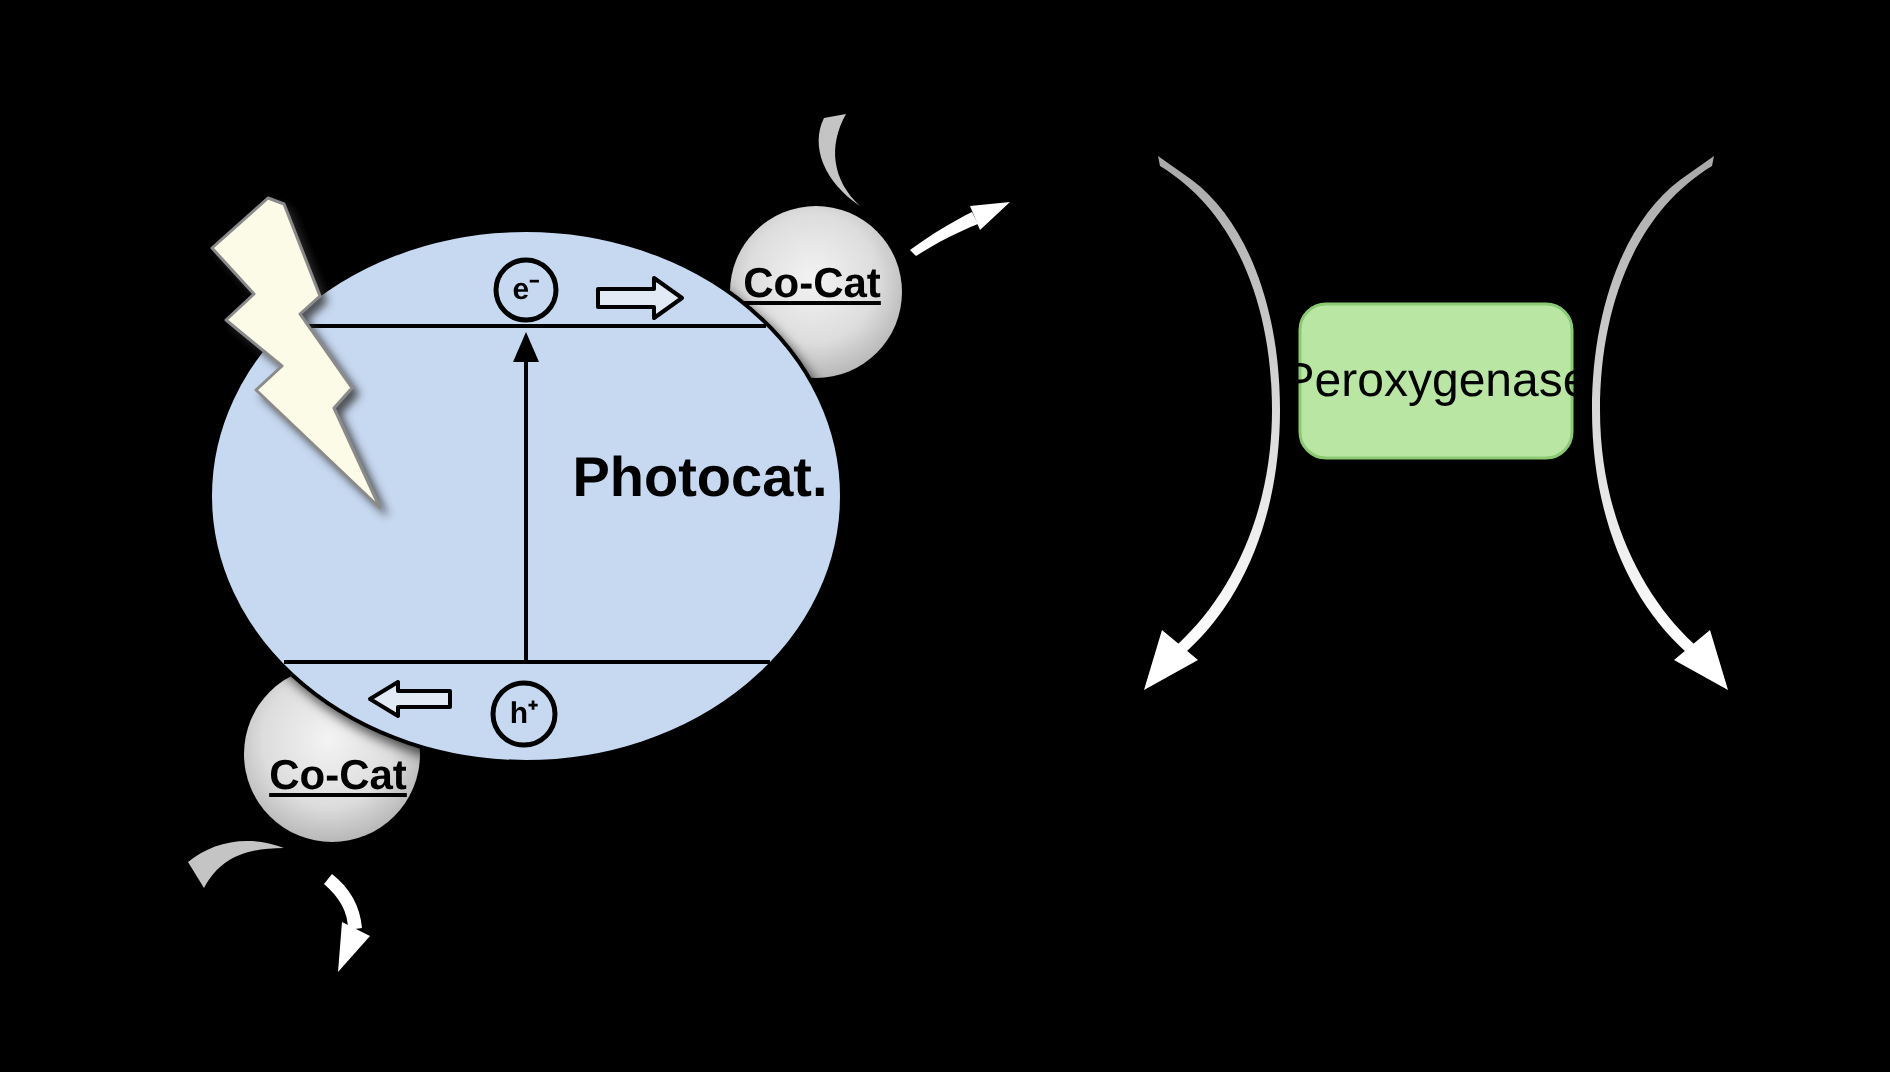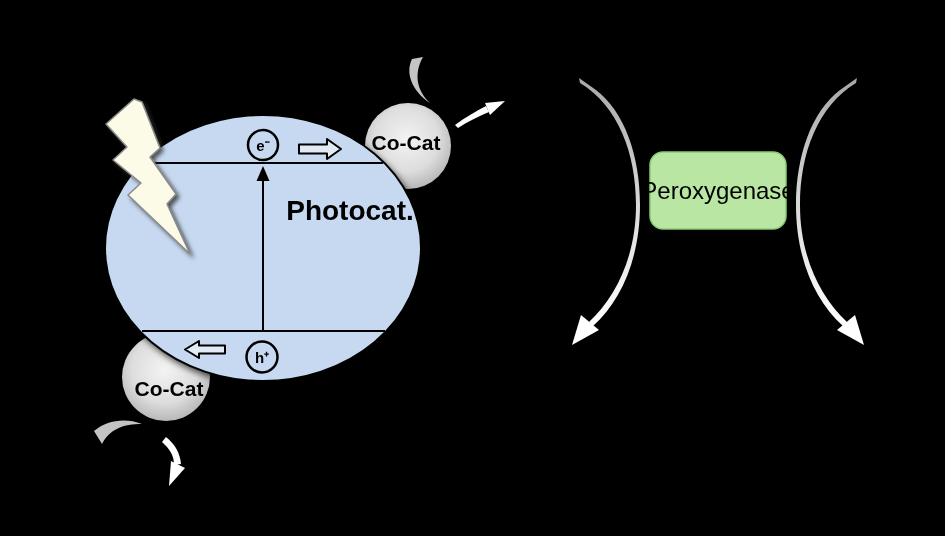--- a/index.html
+++ b/index.html
@@ -12,21 +12,21 @@
   }
   .stage svg{position:absolute;left:0;top:0;}
   .label{
     position:absolute;
     transform:translate(-50%,-50%);
     color:#000;
     white-space:nowrap;
     line-height:1;
   }
   .photocat-label{font-size:28px;font-weight:bold;}
-  .cocat-label{font-size:21px;font-weight:bold;}
+  .cocat-label{font-size:21px;font-weight:bold;text-decoration:underline;}
   .carrier-label{font-size:15px;font-weight:bold;}
   .enzyme-label{font-size:24px;font-weight:normal;}
 </style>
 </head>
 <body>
 
 <div class="stage">
 
   <svg width="945" height="536" viewBox="0 0 945 536">
     <defs>
@@ -79,21 +79,21 @@
 
     <path d="M 579,78 L 596,90 C 624,111 640,155 640,205 C 640,257 622,300 593,326 L 589,322 C 616,297 636,256 636,205 C 636,153 618,106 580,83 Z" fill="url(#arcGrad)"></path>
     <polygon points="599,330 581,315 572,345" fill="#ffffff"></polygon>
 
     <path d="M 857,78 L 840,90 C 812,111 796,155 796,205 C 796,257 814,300 843,326 L 847,322 C 820,297 800,256 800,205 C 800,153 818,106 856,83 Z" fill="url(#arcGrad)"></path>
     <polygon points="837,330 855,315 864,345" fill="#ffffff"></polygon>
 
     <rect x="650" y="152" width="136" height="77" rx="13" ry="13" stroke="#8cc973" stroke-width="1.5" fill="#b9e7a3"></rect>
   </svg>
 
-  <div class="label photocat-label" style="left:350px;top:211px;text-align:right;">Photocat.</div>
+  <div class="label photocat-label" style="left:350px;top:239px;text-align:right;">Photocat.</div>
 
   <div class="label carrier-label" style="left:263px;top:145px;">e⁻</div>
 
   <div class="label carrier-label" style="left:262px;top:357px;">h⁺</div>
 
   <div class="label cocat-label" style="left:406px;top:142px;">Co-Cat</div>
 
   <div class="label cocat-label" style="left:169px;top:388px;">Co-Cat</div>
 
   <div class="label enzyme-label" style="left:718px;top:191px;">Peroxygenase</div>

